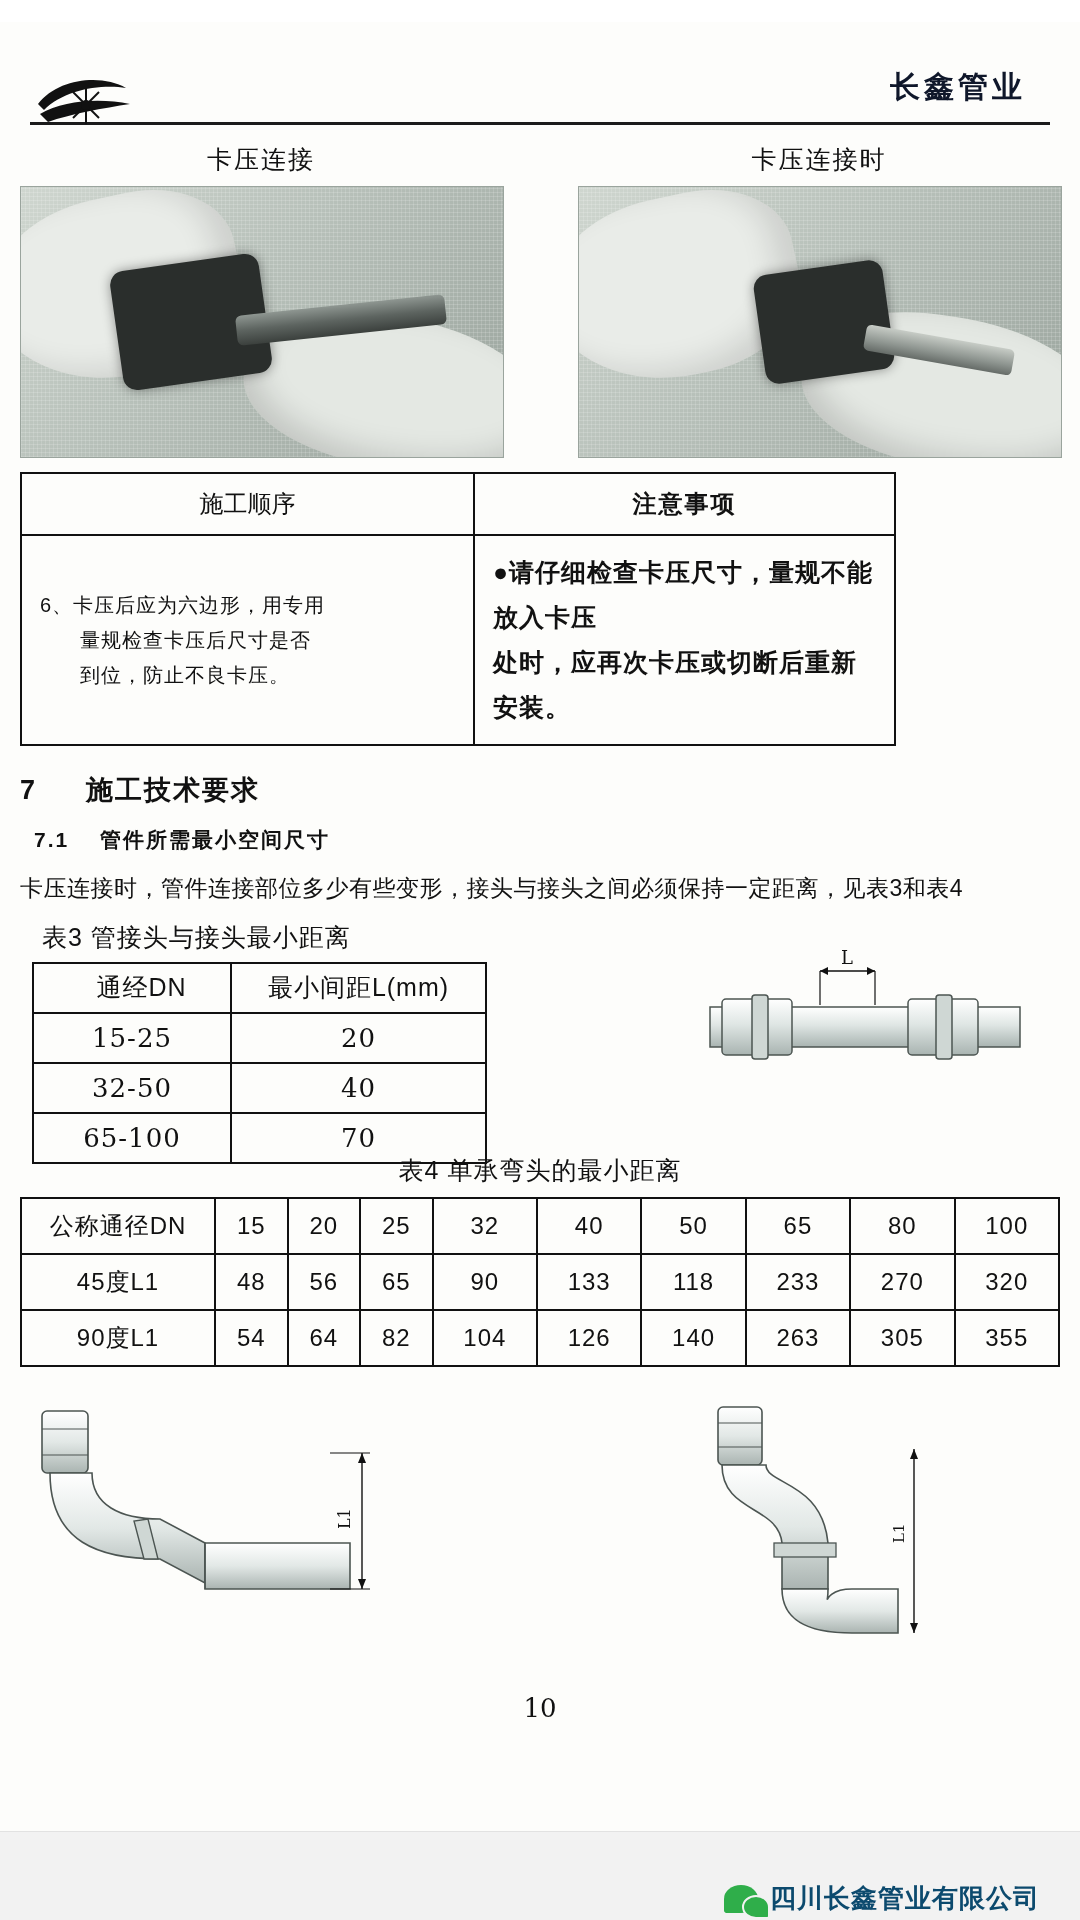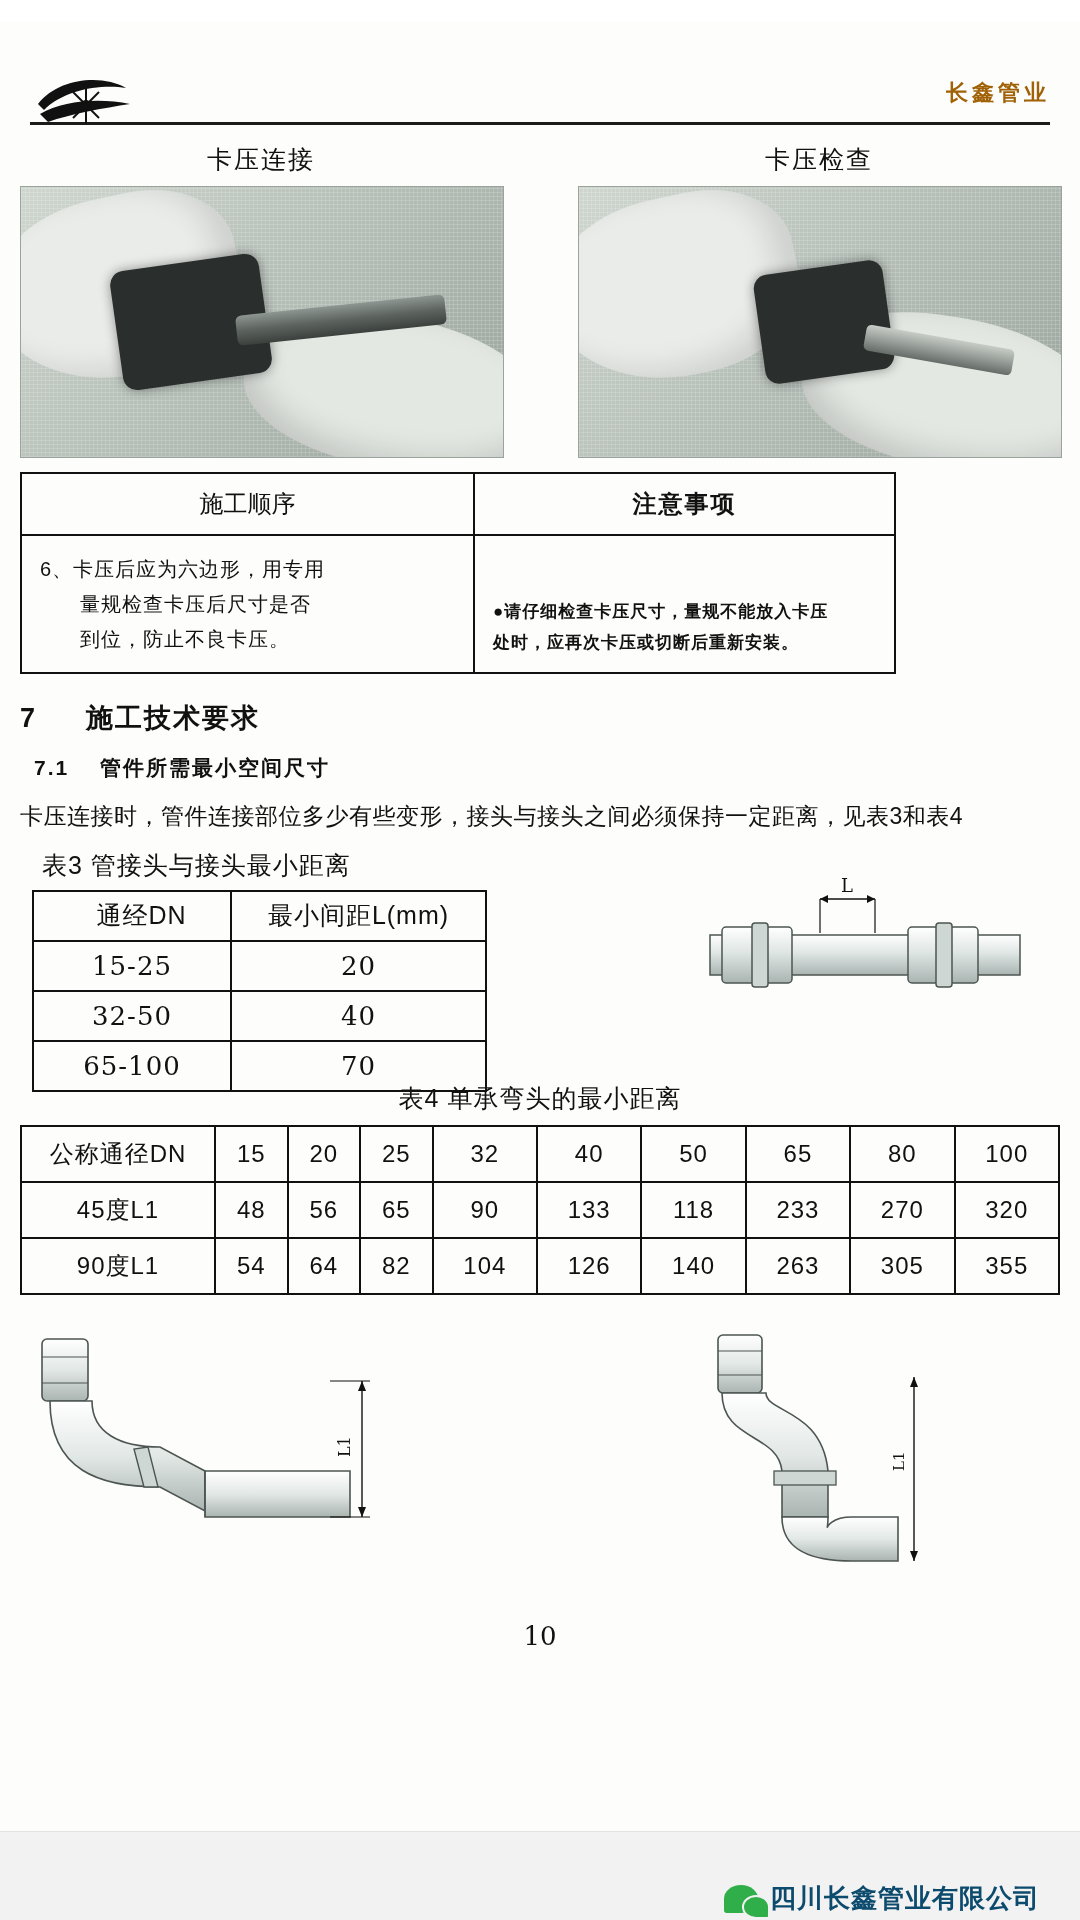--- a/index.html
+++ b/index.html
@@ -31,26 +31,26 @@
   }
   .logo {
     position: absolute;
     left: 0;
     top: 48px;
     width: 120px;
     height: 60px;
   }
   .brand {
     position: absolute;
-    right: 0;
+    right: 24px;
     bottom: 14px;
-    font-size: 22px;
+    font-size: 30px;
     letter-spacing: 4px;
     font-weight: bold;
-    color: #a16207;
+    color: #0f172a;
     font-family: "DejaVu Serif", serif;
   }
 
   
   .photo-row {
     position: relative;
     margin: 18px 20px 0 20px;
     display: flex;
     gap: 52px;
     justify-content: space-between;
@@ -141,25 +141,24 @@
   }
   .proc-table .head-cell.bold { font-weight: bold; letter-spacing: 2px; }
   .col-left { width: 415px; }
   .proc-text {
     font-size: 20px;
     line-height: 1.75;
     letter-spacing: 1px;
   }
   .proc-text .ind { display: block; text-indent: 40px; }
   .proc-note {
-    font-size: 17px;
+    font-size: 25px;
     line-height: 1.8;
     font-weight: bold;
     letter-spacing: 1px;
-    margin-top: 47px;
   }
 
   
   .sec-h {
     margin: 26px 20px 0 20px;
     font-size: 27px;
     font-weight: bold;
     letter-spacing: 2px;
   }
   .sec-h .num { display: inline-block; min-width: 66px; }
@@ -317,21 +316,21 @@
       <div class="photo-caption">卡压连接</div>
       <div class="photo">
         <div class="tex"></div>
         <div class="hand1"></div>
         <div class="hand2"></div>
         <div class="tool"></div>
         <div class="pipe"></div>
       </div>
     </div>
     <div class="photo-block">
-      <div class="photo-caption">卡压检查</div>
+      <div class="photo-caption">卡压连接时</div>
       <div class="photo">
         <div class="tex"></div>
         <div class="hand1"></div>
         <div class="hand2"></div>
         <div class="tool right"></div>
         <div class="pipe2"></div>
       </div>
     </div>
   </div>
 

